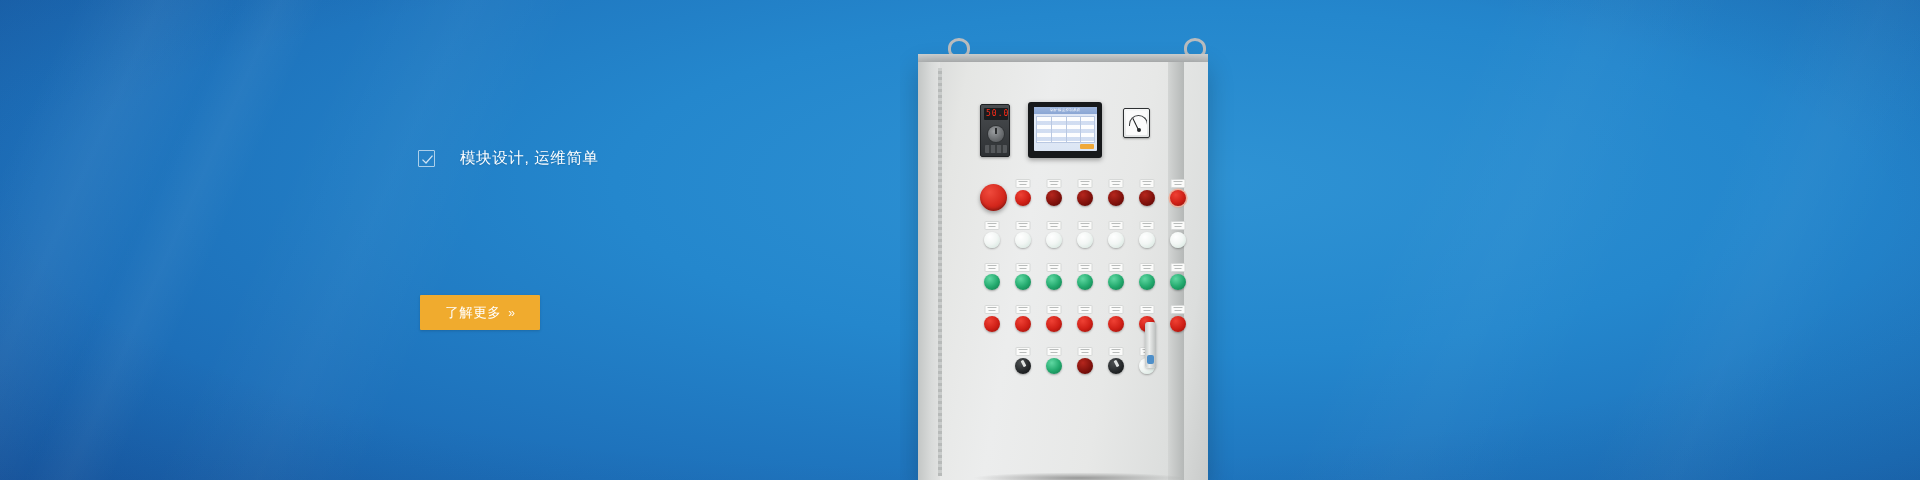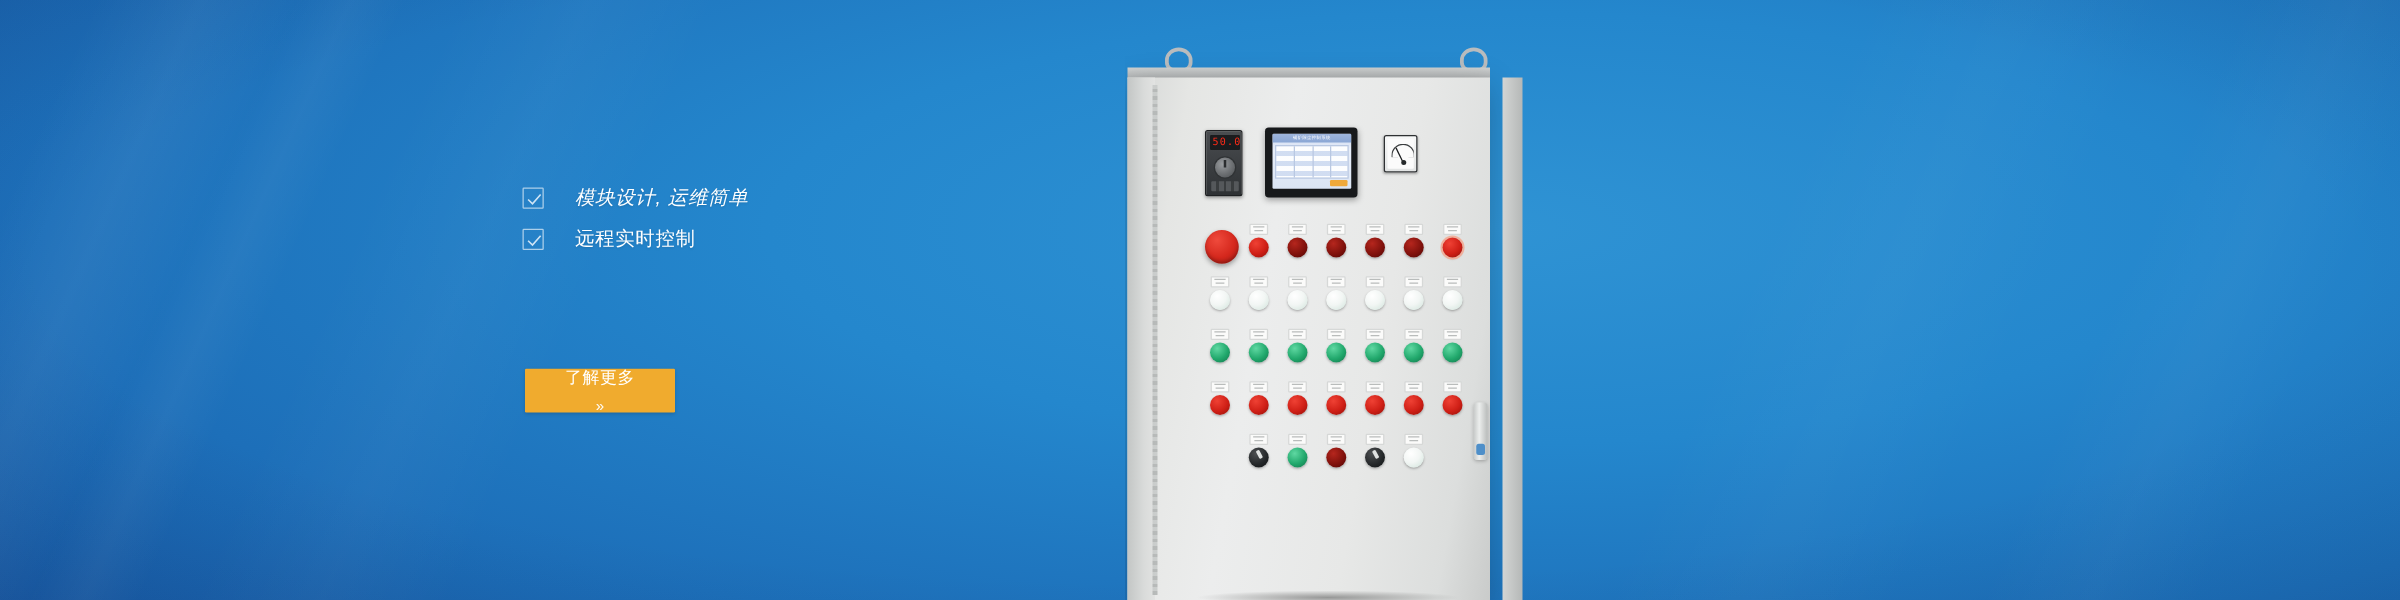--- a/index.html
+++ b/index.html
@@ -31,34 +31,34 @@
   .title{ color:#fff; font-size:31px; line-height:1.1; letter-spacing:1.5px; font-weight:400;
           text-shadow:0 1px 3px rgba(0,0,0,.18); white-space:nowrap; }
   .features{ margin-top:38px; list-style:none; }
   .feat{ display:flex; align-items:center; height:33px; margin-bottom:0; }
   .feat + .feat{ margin-top:0; }
   .cbox{ width:17px; height:17px; border:1px solid rgba(255,255,255,.62); border-radius:1px;
          position:relative; flex:0 0 auto; }
   .cbox svg{ position:absolute; left:1px; top:1px; }
   .feat-label{ color:#ffffff; font-size:15.5px; margin-left:25px; letter-spacing:.6px;
                text-shadow:0 1px 2px rgba(0,0,0,.15); white-space:nowrap; }
-  .feat:nth-child(1){ margin-top:16px;font-style:italic; }
+  .feat:nth-child(1){ margin-top:16px; }
   .feat:nth-child(2){ margin-top:0; }
 
   
   .cta{ position:absolute; left:420px; top:295px; width:120px; height:35px;
         background:#f0ab2e; border:0; border-radius:1px; cursor:pointer;
         display:flex; align-items:center; justify-content:center; gap:7px;
-        box-shadow:0 1px 3px rgba(0,0,0,.16);flex-direction:column; }
+        box-shadow:0 1px 3px rgba(0,0,0,.16); }
   .cta-label{ color:#fff; font-size:13.5px; letter-spacing:.5px; }
   .cta-arrow{ color:#fff; font-size:12px; opacity:.95; }
 
   
   .photo{ position:absolute; left:900px; top:0; width:1020px; height:480px; overflow:hidden; }
-  .cab{ position:absolute; left:2px; top:54px; width:316px; height:426px; }
+  .cab{ position:absolute; left:18px; top:54px; width:266px; height:426px; }
 
   .eye{ position:absolute; width:22px; height:20px; top:-16px;
         border:3px solid #b9bcbe; border-radius:50% 50% 40% 40%; background:transparent; }
   .eye.l{ left:30px; } .eye.r{ left:266px; }
   .eye:after{ content:""; position:absolute; left:7px; top:14px; width:8px; height:10px; background:#c6c9cb; }
 
   .cab-top{ position:absolute; left:0; top:0; width:290px; height:9px;
             background:linear-gradient(180deg,#cfd2d2,#aeb1b2); }
   .cab-body{ position:absolute; left:0; top:8px; width:290px; height:420px;
              background:linear-gradient(100deg,#d5d7d6 0%,#e5e6e4 14%,#eceded 38%,#e7e8e7 66%,#dcdedd 88%,#c9cbca 100%);
@@ -171,28 +171,20 @@
       <li class="feat">
         <span class="cbox">
           <svg width="15" height="15" viewBox="0 0 15 15">
             <path d="M2.5 7.6 L6 11 L12.5 3.6" fill="none" stroke="#cfe4f5" stroke-width="1.3"></path>
           </svg>
         </span>
         <span class="feat-label">模块设计, 运维简单</span>
       </li>
 
 
-      <li class="feat">
-        <span class="cbox">
-          <svg width="15" height="15" viewBox="0 0 15 15">
-            <path d="M2.5 7.6 L6 11 L12.5 3.6" fill="none" stroke="#cfe4f5" stroke-width="1.3"></path>
-          </svg>
-        </span>
-        <span class="feat-label">远程实时控制</span>
-      </li>
 
     </ul>
   </div>
 
   <button class="cta">
     <span class="cta-label">了解更多</span>
     <span class="cta-arrow">»</span>
   </button>
 
   <div class="photo">

